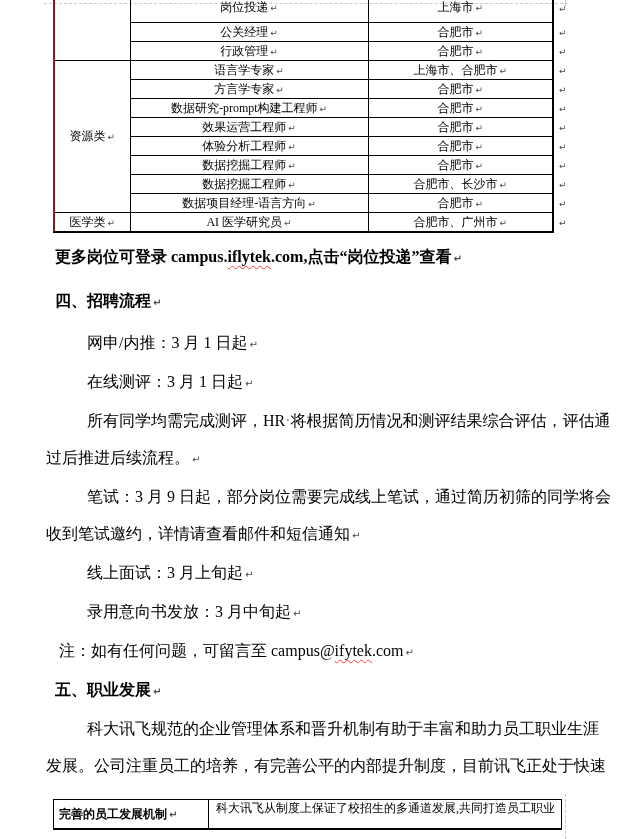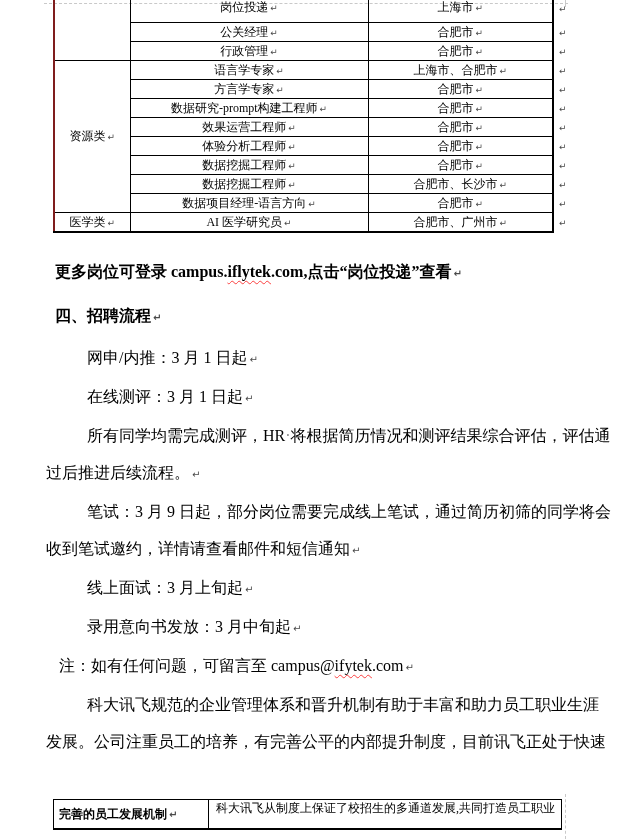--- a/index.html
+++ b/index.html
@@ -28,21 +28,21 @@
   .jobs-table tr.rl td { height:20px; }
   .jobs-table tr.rl td.cat,
   .jobs-table tr.rl td.job,
   .jobs-table tr.rl td.city { border-bottom:2px solid #000; }
 
   .pmark { font-size:10px; color:#4a4a4a; margin-left:2px;
            font-family:"DejaVu Sans",sans-serif; }
   .jobs-table .pmark { font-size:9px; }
 
   
-  .textflow { position:absolute; left:46px; top:253px; width:540px; }
+  .textflow { position:absolute; left:46px; top:238px; width:540px; }
   .ln { line-height:37px; white-space:nowrap; font-size:16px; }
   .ind   { padding-left:41px; }
   .ind-sm{ padding-left:13px; }
   .hd    { font-weight:bold; padding-left:9px; }
   .mt5 { margin-top:5px; } .mt3 { margin-top:3px; }
   .wavy { text-decoration:underline; text-decoration-style:wavy;
           text-decoration-color:#fb4040; text-decoration-thickness:1px;
           text-underline-offset:3px; }
   .spacedot { color:#8a8a8a; }
 
@@ -148,20 +148,21 @@
   <div class="ln ind"><span>笔试：3 月 9 日起，部分岗位需要完成线上笔试，通过简历初筛的同学将会</span></div>
 
   <div class="ln"><span>收到笔试邀约，详情请查看邮件和短信通知</span><span class="pmark">↵</span></div>
 
   <div class="ln ind"><span>线上面试：3 月上旬起</span><span class="pmark">↵</span></div>
 
   <div class="ln ind"><span>录用意向书发放：3 月中旬起</span><span class="pmark">↵</span></div>
 
   <div class="ln ind-sm"><span>注：如有任何问题，可留言至 campus@</span><span class="wavy">ifytek</span><span>.com</span><span class="pmark">↵</span></div>
 
+  <div class="ln hd"><span>五、职业发展</span><span class="pmark">↵</span></div>
 
   <div class="ln ind"><span>科大讯飞规范的企业管理体系和晋升机制有助于丰富和助力员工职业生涯</span></div>
 
   <div class="ln"><span>发展。公司注重员工的培养，有完善公平的内部提升制度，目前讯飞正处于快速</span></div>
 
 
 </div>
 
 <div class="dev-table">
   <div class="cell-l">

